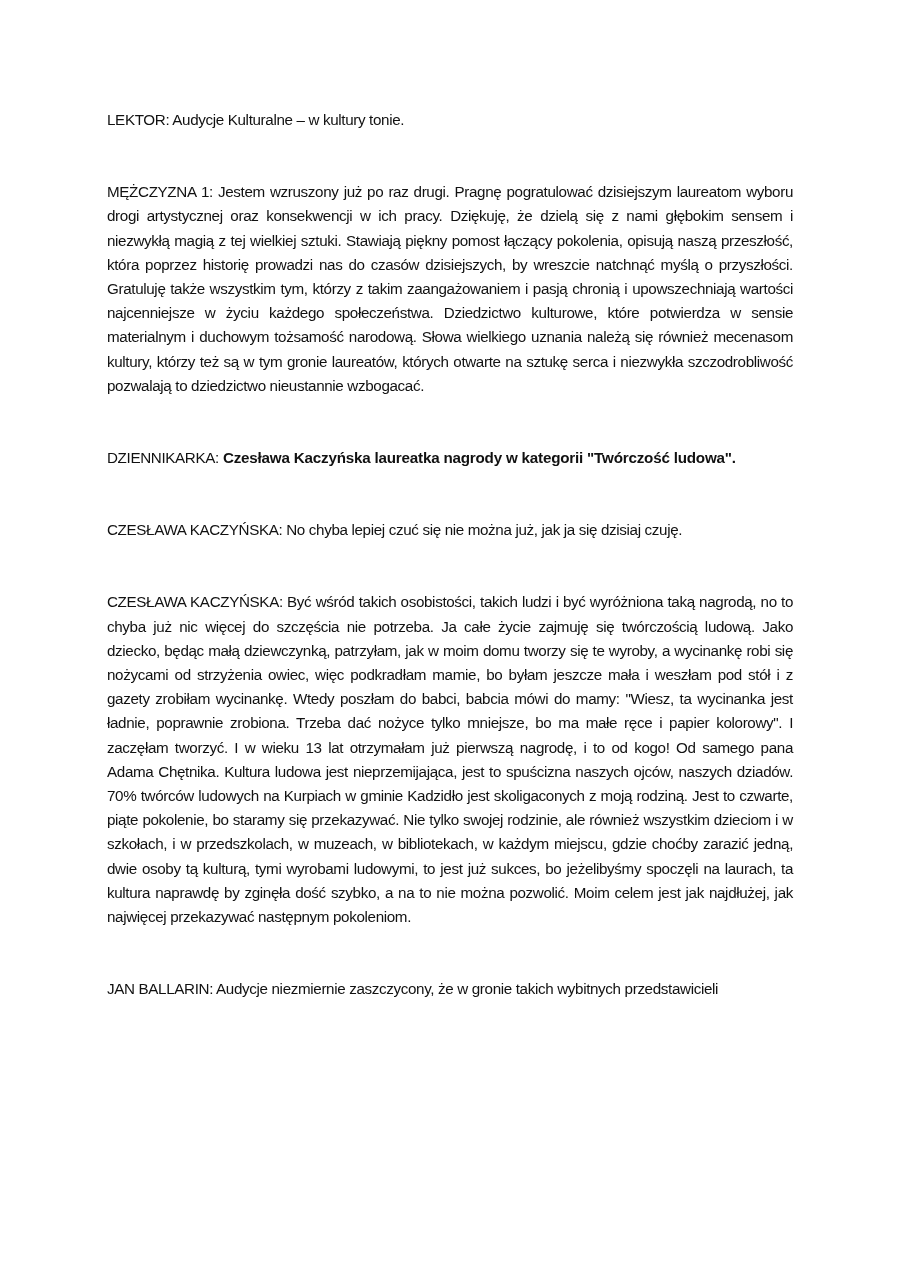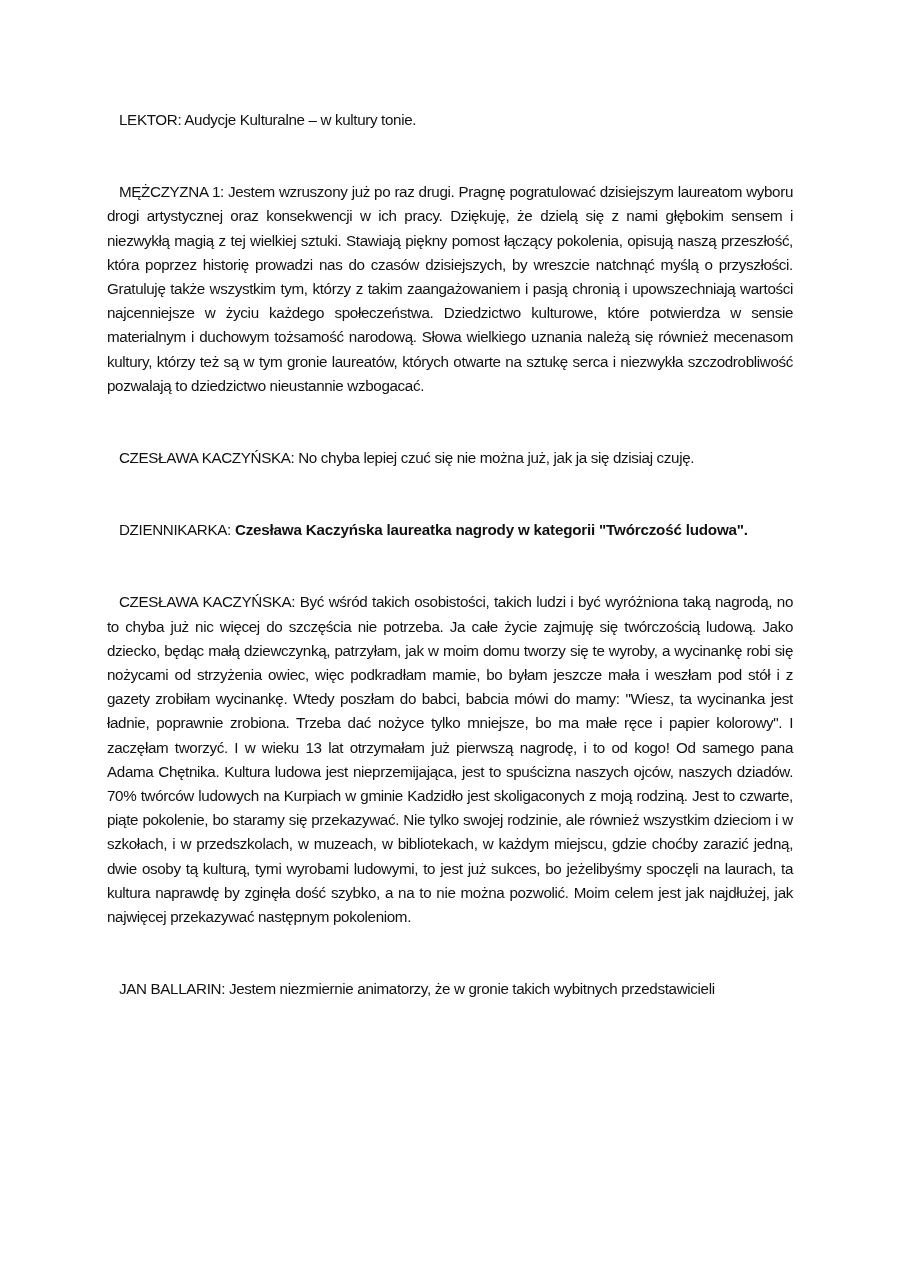--- a/index.html
+++ b/index.html
@@ -13,46 +13,46 @@
     font-size: 15.2px;
     line-height: 24.2px;
     color: #111111;
     letter-spacing: -0.35px;
   }
   .para {
     margin: 0 0 48px 0;
     text-align: justify;
   }
   .para.short { text-align: left; }
-  .speaker { font-weight: normal; margin-left: 12px; }
+  .speaker { font-weight: normal; }
   .bold { font-weight: bold; letter-spacing: -0.2px; }
 </style>
 </head>
 <body>
 
 <div class="page">
 
   <p class="para short">
     <span class="speaker">LEKTOR:</span><span> Audycje Kulturalne – w kultury tonie.</span>
   </p>
 
 
   <p class="para">
     <span class="speaker">MĘŻCZYZNA 1:</span><span> Jestem wzruszony już po raz drugi. Pragnę pogratulować dzisiejszym laureatom wyboru drogi artystycznej oraz konsekwencji w ich pracy. Dziękuję, że dzielą się z nami głębokim sensem i niezwykłą magią z tej wielkiej sztuki. Stawiają piękny pomost łączący pokolenia, opisują naszą przeszłość, która poprzez historię prowadzi nas do czasów dzisiejszych, by wreszcie natchnąć myślą o przyszłości. Gratuluję także wszystkim tym, którzy z takim zaangażowaniem i pasją chronią i upowszechniają wartości najcenniejsze w życiu każdego społeczeństwa. Dziedzictwo kulturowe, które potwierdza w sensie materialnym i duchowym tożsamość narodową. Słowa wielkiego uznania należą się również mecenasom kultury, którzy też są w tym gronie laureatów, których otwarte na sztukę serca i niezwykła szczodrobliwość pozwalają to dziedzictwo nieustannie wzbogacać.</span>
   </p>
 
+  <p class="para">
+    <span class="speaker">DZIENNIKARKA:</span><span class="bold"> Czesława Kaczyńska laureatka nagrody w kategorii "Twórczość ludowa".</span>
+  </p>
+
   <p class="para short">
     <span class="speaker">CZESŁAWA KACZYŃSKA:</span><span> No chyba lepiej czuć się nie można już, jak ja się dzisiaj czuję.</span>
-  </p>
-
-  <p class="para">
-    <span class="speaker">DZIENNIKARKA:</span><span class="bold"> Czesława Kaczyńska laureatka nagrody w kategorii "Twórczość ludowa".</span>
   </p>
 
   <p class="para">
     <span class="speaker">CZESŁAWA KACZYŃSKA:</span><span> Być wśród takich osobistości, takich ludzi i być wyróżniona taką nagrodą, no to chyba już nic więcej do szczęścia nie potrzeba. Ja całe życie zajmuję się twórczością ludową. Jako dziecko, będąc małą dziewczynką, patrzyłam, jak w moim domu tworzy się te wyroby, a wycinankę robi się nożycami od strzyżenia owiec, więc podkradłam mamie, bo byłam jeszcze mała i weszłam pod stół i z gazety zrobiłam wycinankę. Wtedy poszłam do babci, babcia mówi do mamy: "Wiesz, ta wycinanka jest ładnie, poprawnie zrobiona. Trzeba dać nożyce tylko mniejsze, bo ma małe ręce i papier kolorowy". I zaczęłam tworzyć. I w wieku 13 lat otrzymałam już pierwszą nagrodę, i to od kogo! Od samego pana Adama Chętnika. Kultura ludowa jest nieprzemijająca, jest to spuścizna naszych ojców, naszych dziadów. 70% twórców ludowych na Kurpiach w gminie Kadzidło jest skoligaconych z moją rodziną. Jest to czwarte, piąte pokolenie, bo staramy się przekazywać. Nie tylko swojej rodzinie, ale również wszystkim dzieciom i w szkołach, i w przedszkolach, w muzeach, w bibliotekach, w każdym miejscu, gdzie choćby zarazić jedną, dwie osoby tą kulturą, tymi wyrobami ludowymi, to jest już sukces, bo jeżelibyśmy spoczęli na laurach, ta kultura naprawdę by zginęła dość szybko, a na to nie można pozwolić. Moim celem jest jak najdłużej, jak najwięcej przekazywać następnym pokoleniom.</span>
   </p>
 
   <p class="para short">
-    <span class="speaker">JAN BALLARIN:</span><span> Jestem niezmiernie animatorzy, że w gronie takich wybitnych przedstawicieli</span>
+    <span class="speaker">JAN BALLARIN:</span><span> Audycje niezmiernie zaszczycony, że w gronie takich wybitnych przedstawicieli</span>
   </p>
 
 </div>
 
 </body></html>

